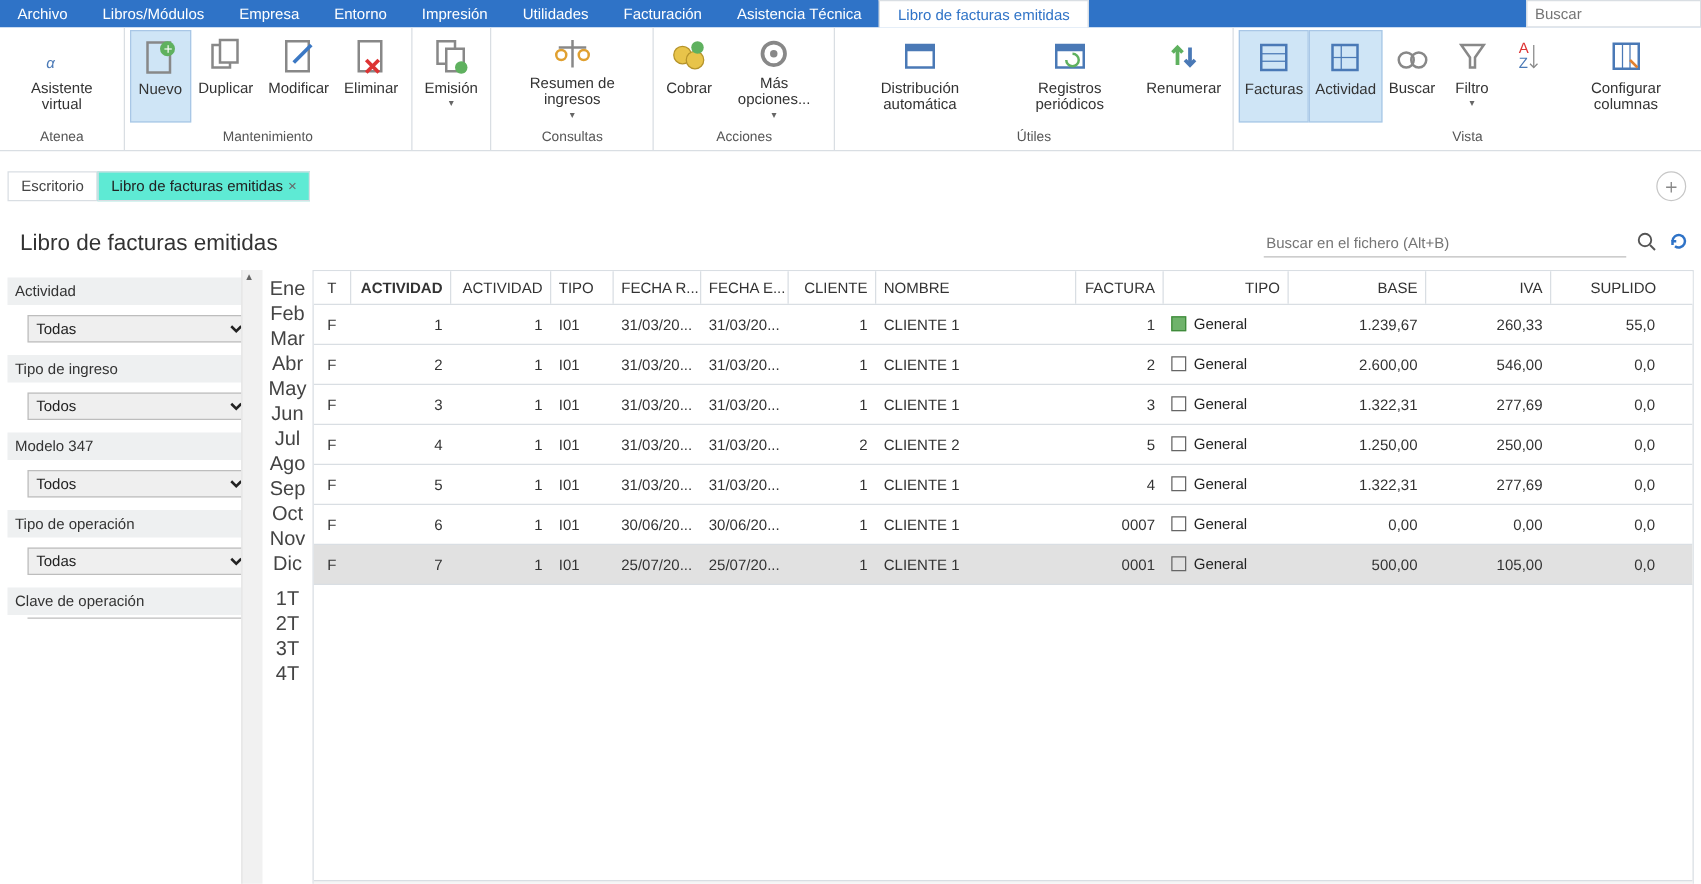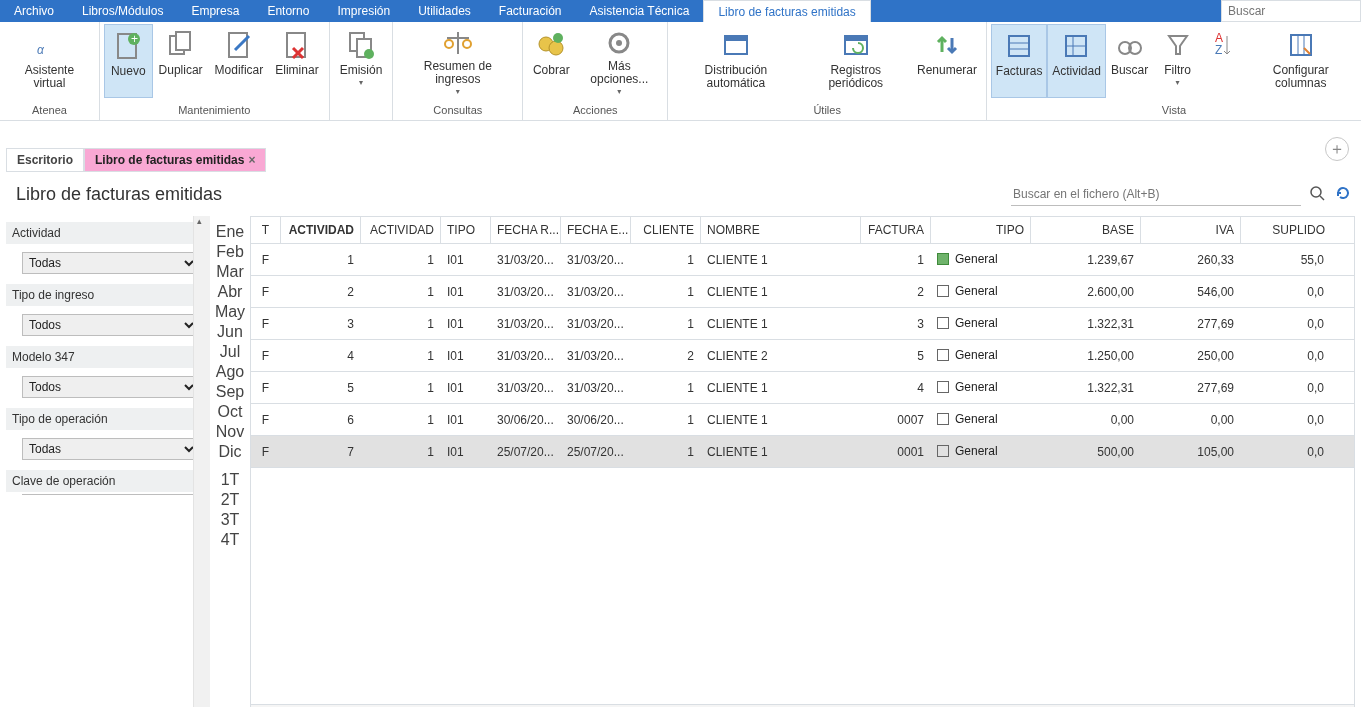--- a/index.html
+++ b/index.html
@@ -28,22 +28,22 @@
   .group-buttons{display:flex;flex:1;align-items:flex-start;}
   .group-label{text-align:center;font-size:11px;color:#555;padding:2px 0 4px;}
   .rbtn{display:flex;flex-direction:column;align-items:center;justify-content:flex-start;padding:2px 6px;min-width:48px;height:74px;cursor:default;}
   .rbtn.wide{min-width:70px;}
   .rbtn.active{background:var(--blue-pale);border:1px solid #a9c7e6;}
   .rbtn .ico{width:34px;height:34px;display:flex;align-items:center;justify-content:center;margin-top:2px;}
   .rbtn span.lbl{text-align:center;font-size:12px;line-height:13px;margin-top:2px;color:#333;}
   .rbtn .dd{font-size:8px;color:#666;margin-top:1px;}
   
   .tabbar{height:56px;position:relative;border-bottom:0;}
-  .tabs{position:absolute;left:6px;bottom:5px;display:flex;font-weight:bold;}
-  .tab{border:1px solid var(--border);border-bottom:1px solid var(--border);background:#f9a8d4;padding:4px 10px;font-size:12px;color:#444;margin-right:0;}
+  .tabs{position:absolute;left:6px;bottom:16px;display:flex;}
+  .tab{border:1px solid var(--border);border-bottom:1px solid var(--border);background:#5eead4;padding:4px 10px;font-size:12px;color:#444;margin-right:0;}
   .tab.inactive{border-bottom:1px solid var(--border);background:#fff;}
   .tab .close{margin-left:4px;color:#666;}
   .add-circle{position:absolute;right:12px;top:16px;width:24px;height:24px;border:1px solid #c7c7c7;border-radius:50%;display:flex;align-items:center;justify-content:center;color:#888;font-size:16px;}
   
   .content{display:flex;height:calc(707px - 22px - 99px - 56px - 24px);}
   .content-wrap{display:flex;flex-direction:column;}
   .view-header{display:flex;align-items:center;padding:6px 10px 10px 16px;}
   .view-title{font-size:18px;color:#333;}
   .file-search{margin-left:auto;display:flex;align-items:center;}
   .file-search input{width:290px;border:none;border-bottom:1px solid #bdbdbd;padding:4px 2px;font-size:12px;color:#333;}

